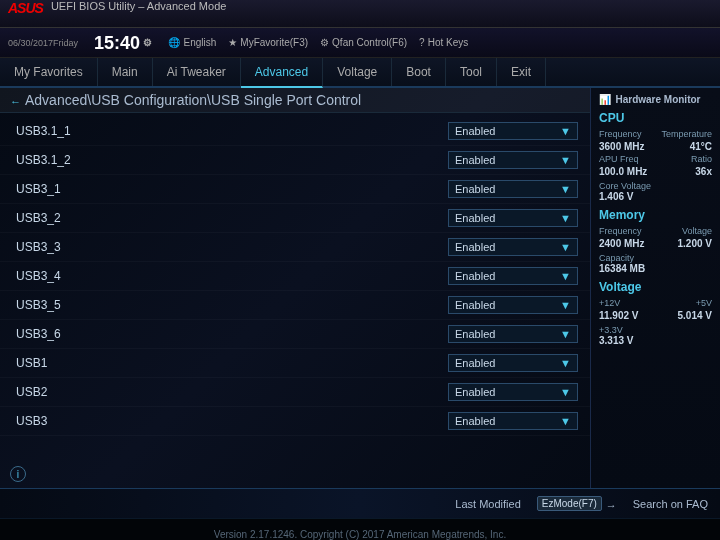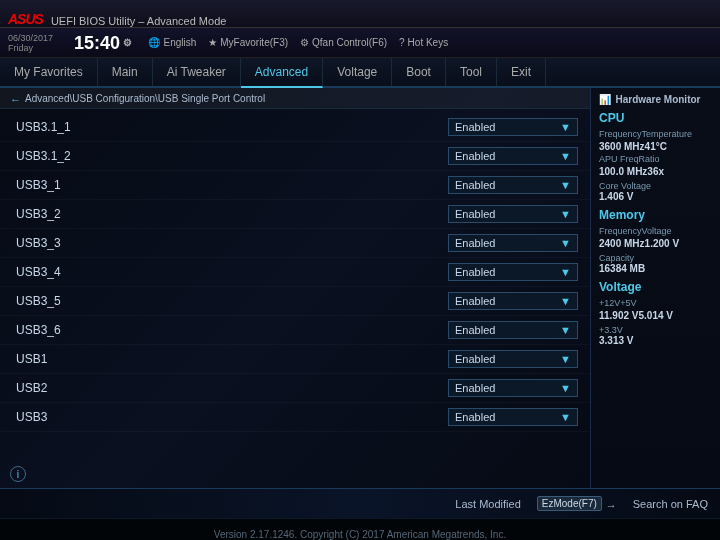--- a/index.html
+++ b/index.html
@@ -11,21 +11,21 @@
       background: #000;
       color: #ccc;
       font-size: 12px;
     }
 
     
     #top-bar {
       background: linear-gradient(180deg, #1a1a2e 0%, #0d0d1a 100%);
       height: 28px;
       display: flex;
-      align-items: flex-end;
+      align-items: flex-start;
       padding: 0 8px;
       border-bottom: 1px solid #333;
     }
     #asus-logo {
       color: #e00;
       font-weight: 900;
       font-size: 14px;
       font-style: italic;
       margin-right: 8px;
       letter-spacing: -1px;
@@ -36,21 +36,21 @@
       background: linear-gradient(180deg, #12122a 0%, #0a0a18 100%);
       height: 30px;
       display: flex;
       align-items: center;
       padding: 0 8px;
       gap: 16px;
       border-bottom: 1px solid #222;
     }
     #datetime {
       display: flex;
-      flex-direction: column;
+      flex-direction: row;
       font-size: 9px;
       color: #888;
       min-width: 50px;
     }
     #clock {
       font-size: 18px;
       font-weight: bold;
       color: #fff;
       line-height: 1;
       display: flex;
@@ -172,20 +172,21 @@
       font-weight: bold;
     }
     .hw-section-title {
       color: #4dc8e8;
       font-size: 12px;
       font-weight: bold;
       margin: 6px 0 4px 0;
     }
     .hw-row {
       display: flex;
+      justify-content: space-between;
       margin-bottom: 2px;
     }
     .hw-label { color: #7a9ab0; font-size: 9px; }
     .hw-value { color: #c8d8e8; font-size: 10px; font-weight: bold; }
     .hw-single { color: #c8d8e8; font-size: 10px; font-weight: bold; margin-bottom: 4px; }
 
     
     #bottom-bar {
       height: 30px;
       background: linear-gradient(90deg, #050a14 0%, #0a1428 50%, #050a14 100%);
@@ -297,21 +298,21 @@
   <div class="nav-item">Tool</div>
   <div class="nav-item">Exit</div>
 </div>
 
 <div id="main-layout">
 
   <div id="left-content">
 
     <div id="breadcrumb-bar">
       <span style="color:#4dc8e8;cursor:pointer;">←</span>
-      <span style="color:#aabbd0;font-size:10px;">Advanced\USB Configuration\USB Single Port Control</span>
+      <span style="color:#aabbd0;font-size:14px;">Advanced\USB Configuration\USB Single Port Control</span>
     </div>
 
     <div id="usb-list">
     <div class="usb-row">
           <span class="usb-row-label">USB3.1_1</span>
           <div class="usb-dropdown">
             <span>Enabled</span>
             <span class="dropdown-arrow">▼</span>
           </div>
         </div>

